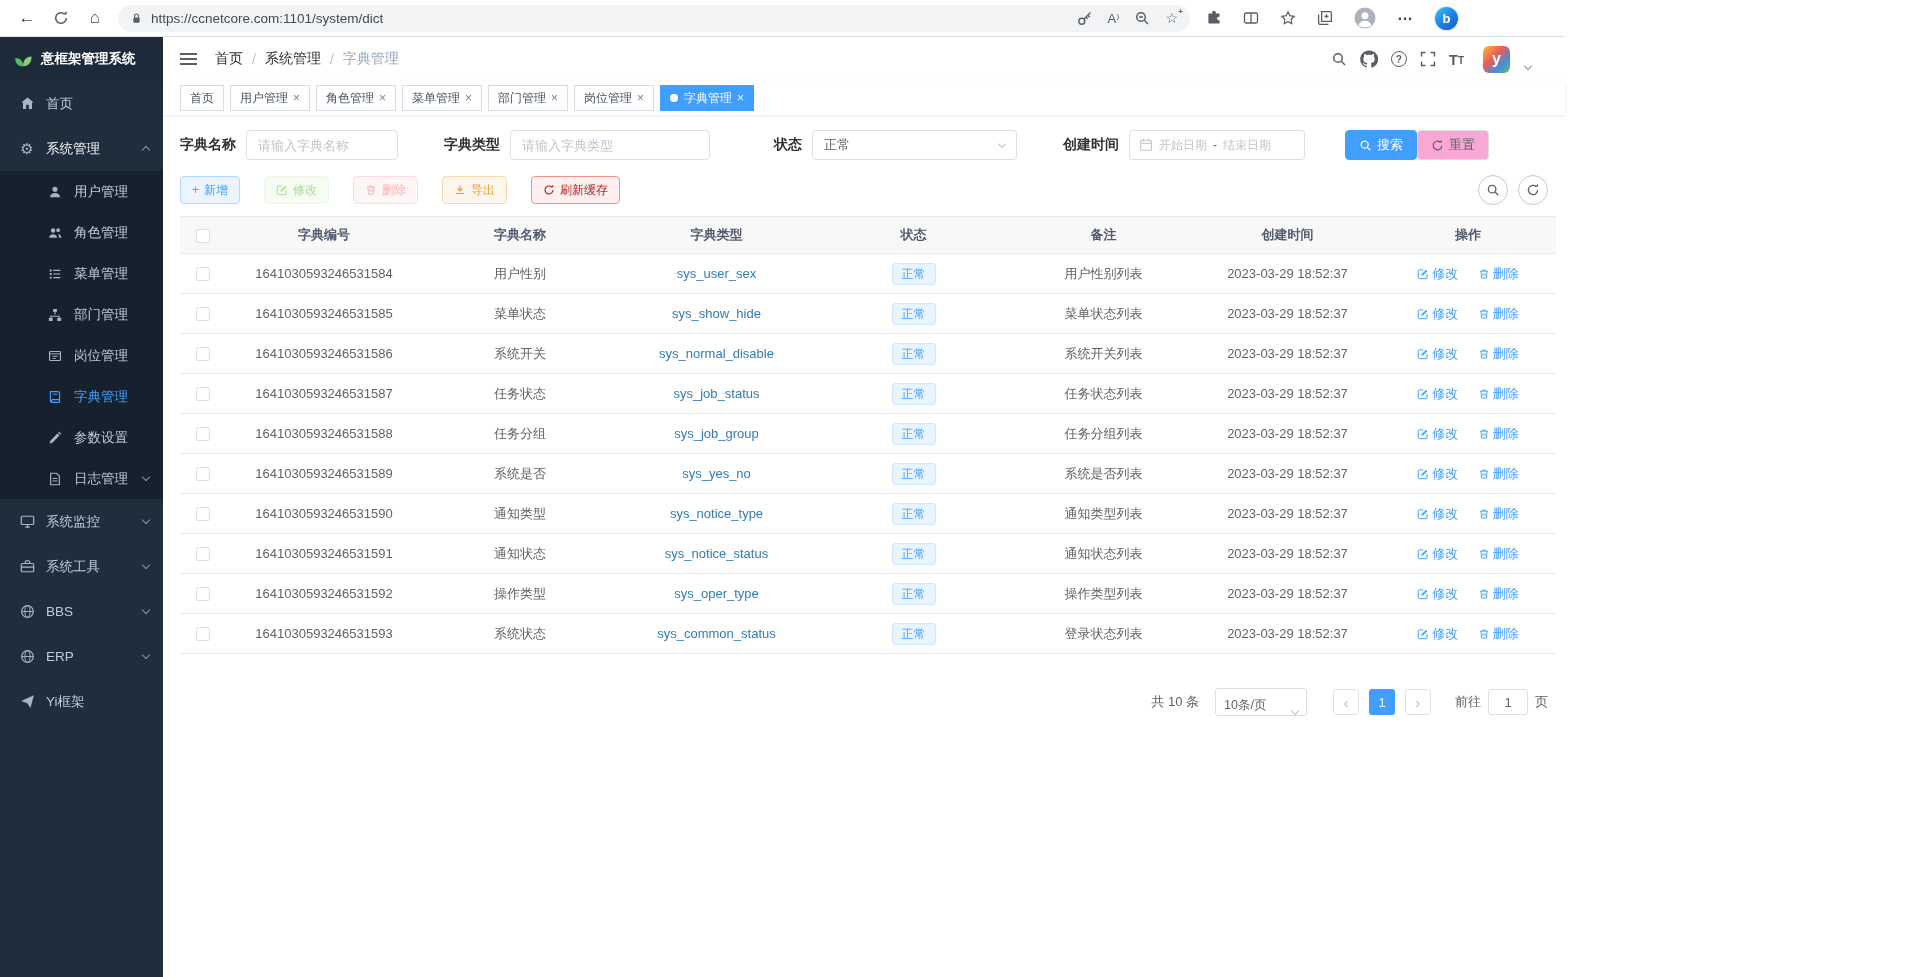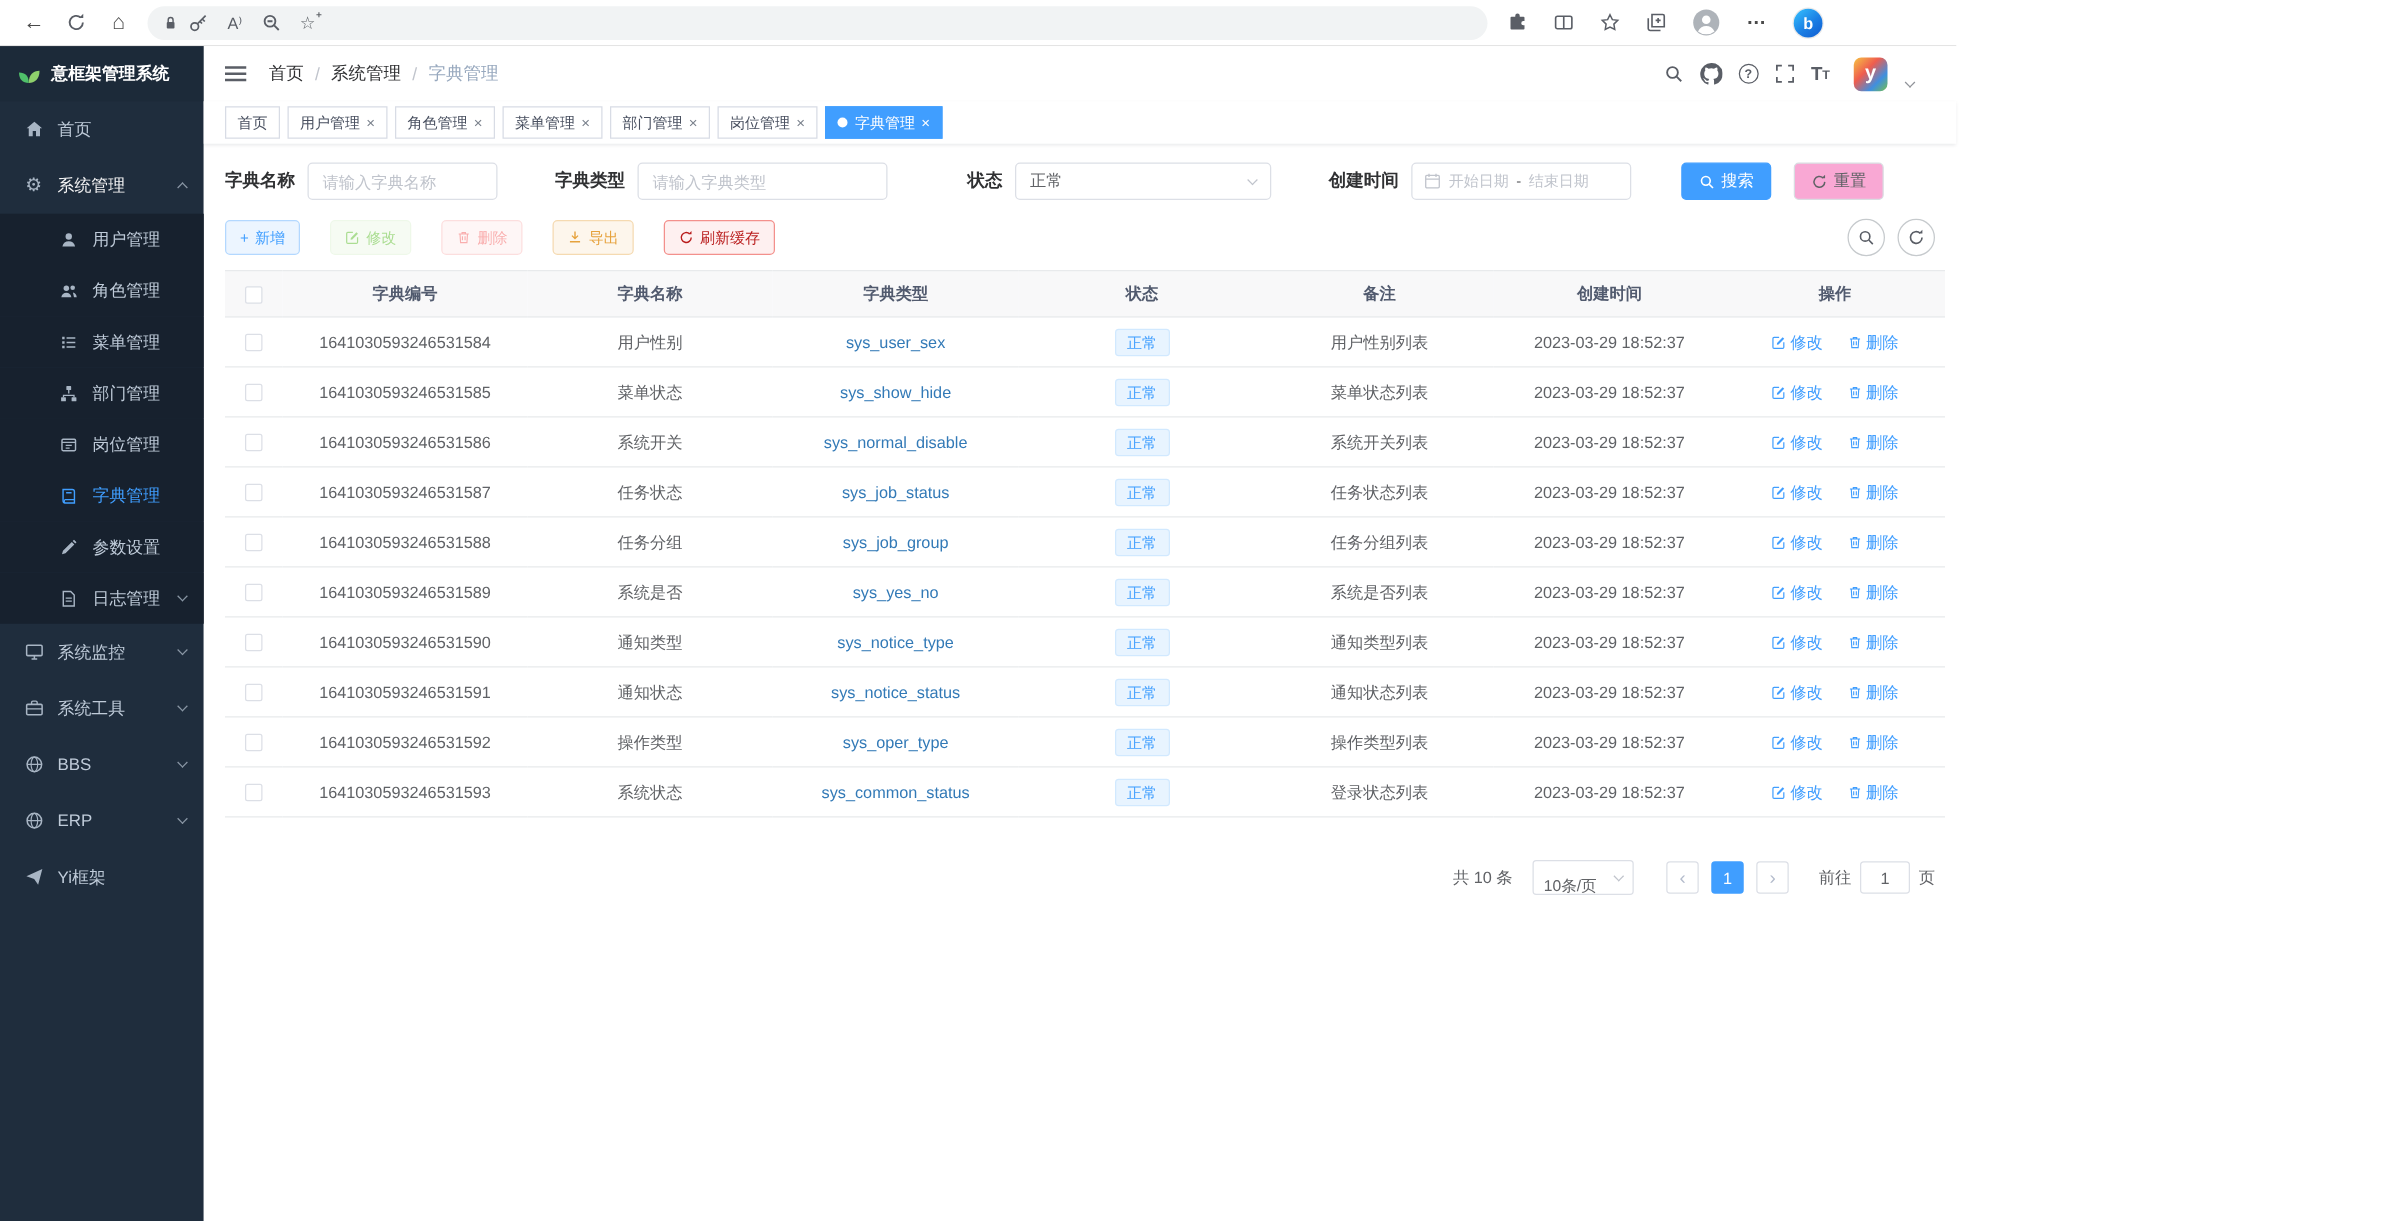--- a/index.html
+++ b/index.html
@@ -89,21 +89,21 @@
   .f-select{width:205px;height:30px;border:1px solid #dcdfe6;border-radius:4px;display:flex;
     align-items:center;padding:0 11px;color:#606266;font-size:13px;margin-right:46px;background:#fff}
   .f-select .chev{border-color:#c0c4cc;margin-left:auto}
   .f-date{width:176px;height:30px;border:1px solid #dcdfe6;border-radius:4px;display:flex;
     align-items:center;gap:6px;padding:0 9px;font-size:12px;color:#c0c4cc;background:#fff;margin-right:40px}
   .f-date .dicon{color:#c0c4cc;width:14px;height:14px}
   .f-date .dash{color:#606266}
   .btn{height:30px;border-radius:4px;display:inline-flex;align-items:center;gap:5px;padding:0 13px;
     font-size:13px;cursor:pointer;border:1px solid transparent;font-family:inherit;white-space:nowrap}
   .btn svg{width:13px;height:13px}
-  .btn-search{background:#409eff;color:#fff;border-color:#409eff;margin-right:18px}
+  .btn-search{background:#409eff;color:#fff;border-color:#409eff;margin-right:0}
   .btn-reset{background:#f9a8d4;color:#606266;border-color:#d9dce1}
 
   
   .toolbar{display:flex;align-items:center;padding:15px 17px 11px 17px}
   .tbtn{height:28px;border-radius:4px;display:inline-flex;align-items:center;gap:5px;padding:0 11px;
     font-size:12px;cursor:pointer;border:1px solid;margin-right:24px;white-space:nowrap}
   .tbtn svg{width:12px;height:12px}
   .b-add{background:#ecf5ff;border-color:#b3d8ff;color:#409eff}
   .b-edit{background:#f0f9eb;border-color:#e1f3d8;color:#67c23a;opacity:.55}
   .b-del{background:#fef0f0;border-color:#fbc4c4;color:#f56c6c;opacity:.55}
@@ -126,22 +126,22 @@
   .pill{display:inline-block;height:22px;line-height:20px;padding:0 9px;font-size:12px;border-radius:3px;
     background:#e8f4ff;border:1px solid #d1e9ff;color:#409eff}
   .oplink{color:#409eff;text-decoration:none;display:inline-flex;align-items:center;gap:3px;
     margin:0 8px;cursor:pointer}
   .oplink svg{width:12px;height:12px}
 
   
   .pager{display:flex;align-items:center;justify-content:flex-end;margin:34px 17px 0 0;
     font-size:13px;color:#606266}
   .pg-total{margin-right:16px}
-  .pg-size{width:81px;height:28px;border:1px solid #dcdfe6;border-radius:3px;display:flex;
-    align-items:flex-start;padding:12px 8px;gap:6px;background:#fff;cursor:pointer}
+  .pg-size{width:92px;height:28px;border:1px solid #dcdfe6;border-radius:3px;display:flex;
+    align-items:flex-end;padding:1px 8px;gap:6px;background:#fff;cursor:pointer}
   .pg-size span{flex:1;font-size:12.5px}
   .pg-size .chev{border-color:#c0c4cc}
   .pg-btn{width:26px;height:26px;border:1px solid #dcdfe6;border-radius:3px;background:#fff;
     color:#b4bccc;display:flex;align-items:center;justify-content:center;font-size:15px;cursor:pointer}
   .pg-prev{margin-left:26px}.pg-next{margin-left:10px}
   .pg-cur{width:26px;height:26px;border-radius:3px;background:#409eff;color:#fff;display:flex;
     align-items:center;justify-content:center;font-size:13px;margin-left:10px;cursor:pointer}
   .pg-goto{margin-left:24px}
   .pg-input{width:40px;height:26px;border:1px solid #dcdfe6;border-radius:3px;text-align:center;
     font-size:13px;color:#606266;margin:0 7px;font-family:inherit;outline:none}
@@ -163,20 +163,21 @@
     </div>
     <div class="nav-btn">
         <span>⌂</span>
       </div>
 
     <div class="addr">
       <svg class="gicon" viewBox="0 0 16 16" style="width:13px;height:13px">
           <rect x="4.2" y="6.8" width="7.6" height="6.4" rx="1" fill="currentColor"></rect>
           <path d="M5.6 6.8V4.9a2.4 2.4 0 0 1 4.8 0v1.9" fill="none" stroke="currentColor" stroke-width="1.4"></path>
         </svg>
+      <span class="url">https://ccnetcore.com:1101/system/dict</span>
       <span class="addr-ic">
         <svg class="gicon" viewBox="0 0 16 16">
             <circle cx="4.8" cy="11.2" r="3" fill="none" stroke="currentColor" stroke-width="1.4"></circle>
             <path d="M7 9l6.5-6.5M10.8 5.2l2 2M8.9 7.1l1.7 1.7" fill="none" stroke="currentColor" stroke-width="1.4"></path>
           </svg>
         <span class="txtic">A⁾</span>
         <svg class="gicon" viewBox="0 0 16 16">
             <circle cx="7" cy="7" r="4.3" fill="none" stroke="currentColor" stroke-width="1.5"></circle>
             <path d="M10.3 10.3L14 14M5 7h4" stroke="currentColor" stroke-width="1.5"></path>
           </svg>

